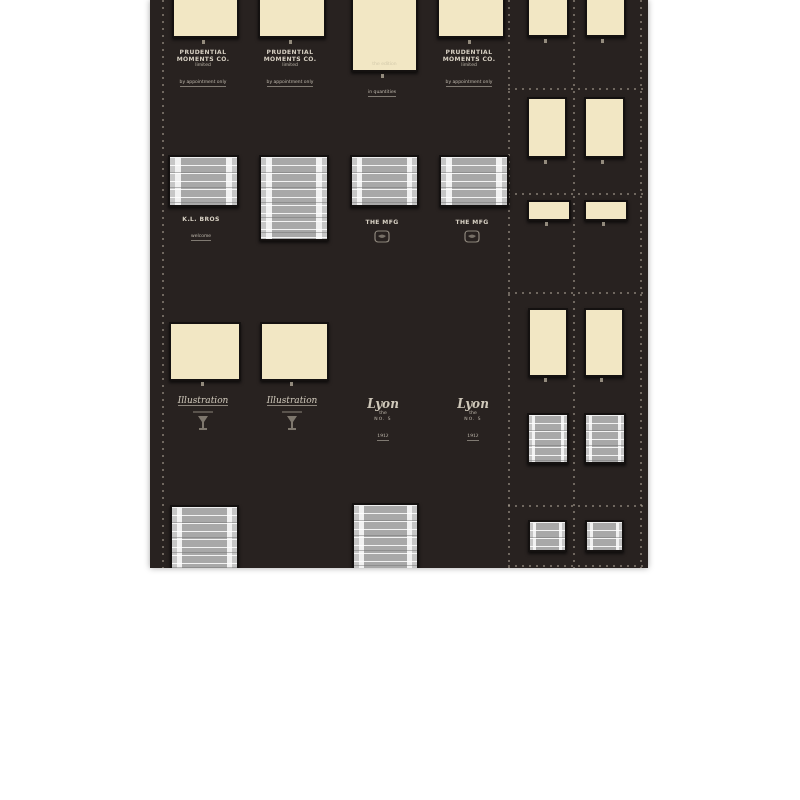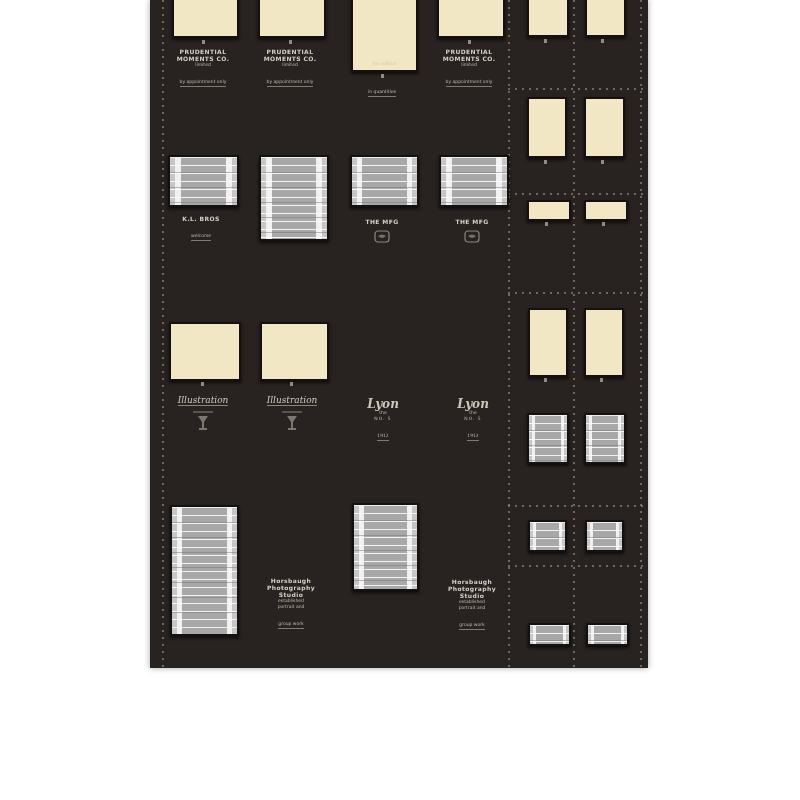--- a/index.html
+++ b/index.html
@@ -1,19 +1,19 @@
 <!DOCTYPE html>
 <html><head>
 <meta charset="utf-8">
 <style>
   html,body{margin:0;padding:0;background:#ffffff;width:800px;height:800px;overflow:hidden;
     font-family:"DejaVu Sans",sans-serif;}
   #stage{position:relative;width:800px;height:800px;background:#ffffff;}
   
-  #poster{position:absolute;left:150px;top:0;width:498px;height:668px;background:#282220;
+  #poster{position:absolute;left:150px;top:0;width:498px;height:568px;background:#282220;
     overflow:hidden;box-shadow:0 0 6px rgba(0,0,0,.35);}
   
   .dv{position:absolute;top:0;width:2px;height:800px;
     background:repeating-linear-gradient(180deg,rgba(182,172,158,.5) 0 2px,transparent 2px 7px);}
   .dh{position:absolute;height:2px;
     background:repeating-linear-gradient(90deg,rgba(182,172,158,.5) 0 2px,transparent 2px 7px);}
   
   .blk{position:absolute;border:2px solid #141110;box-shadow:0 2px 3px rgba(0,0,0,.65);}
   .cream{background:#f2e7c4;}
   .plaid{background-color:#a8a8a8;

